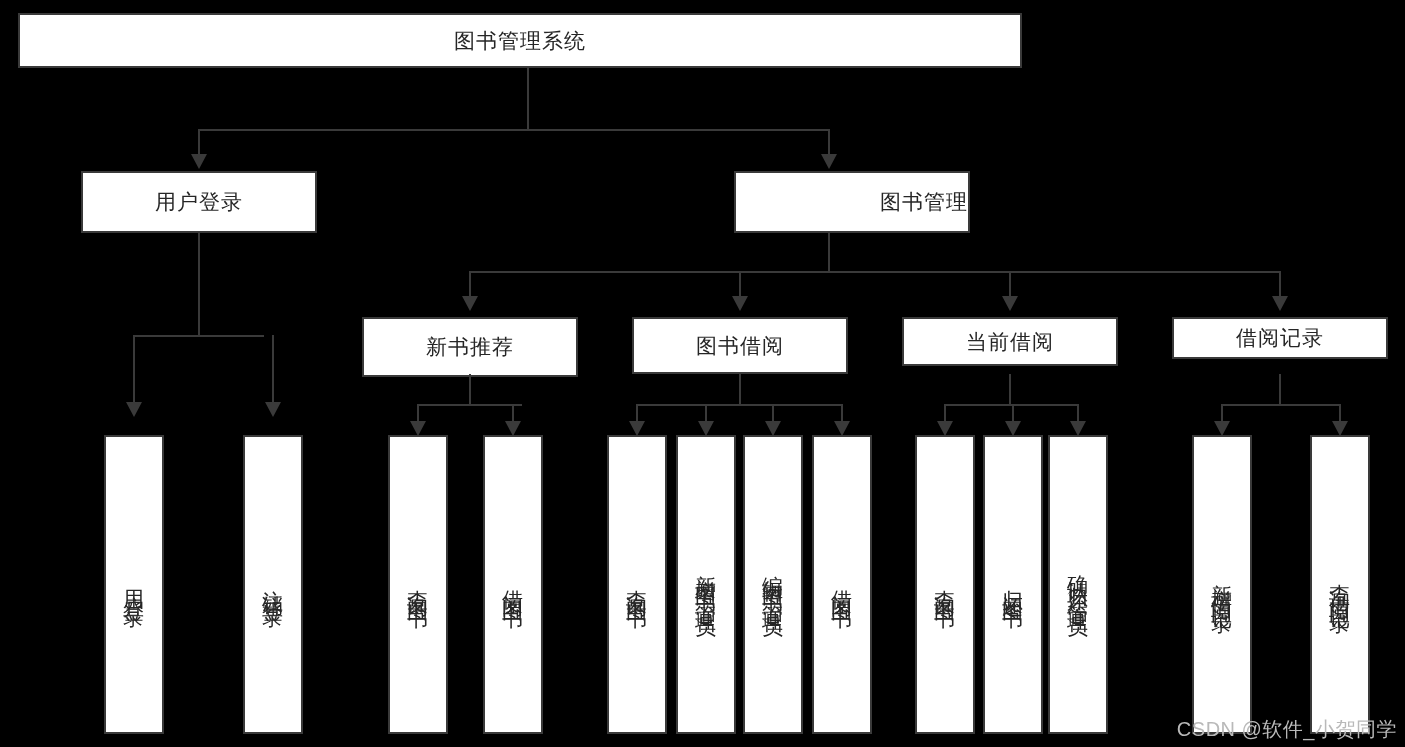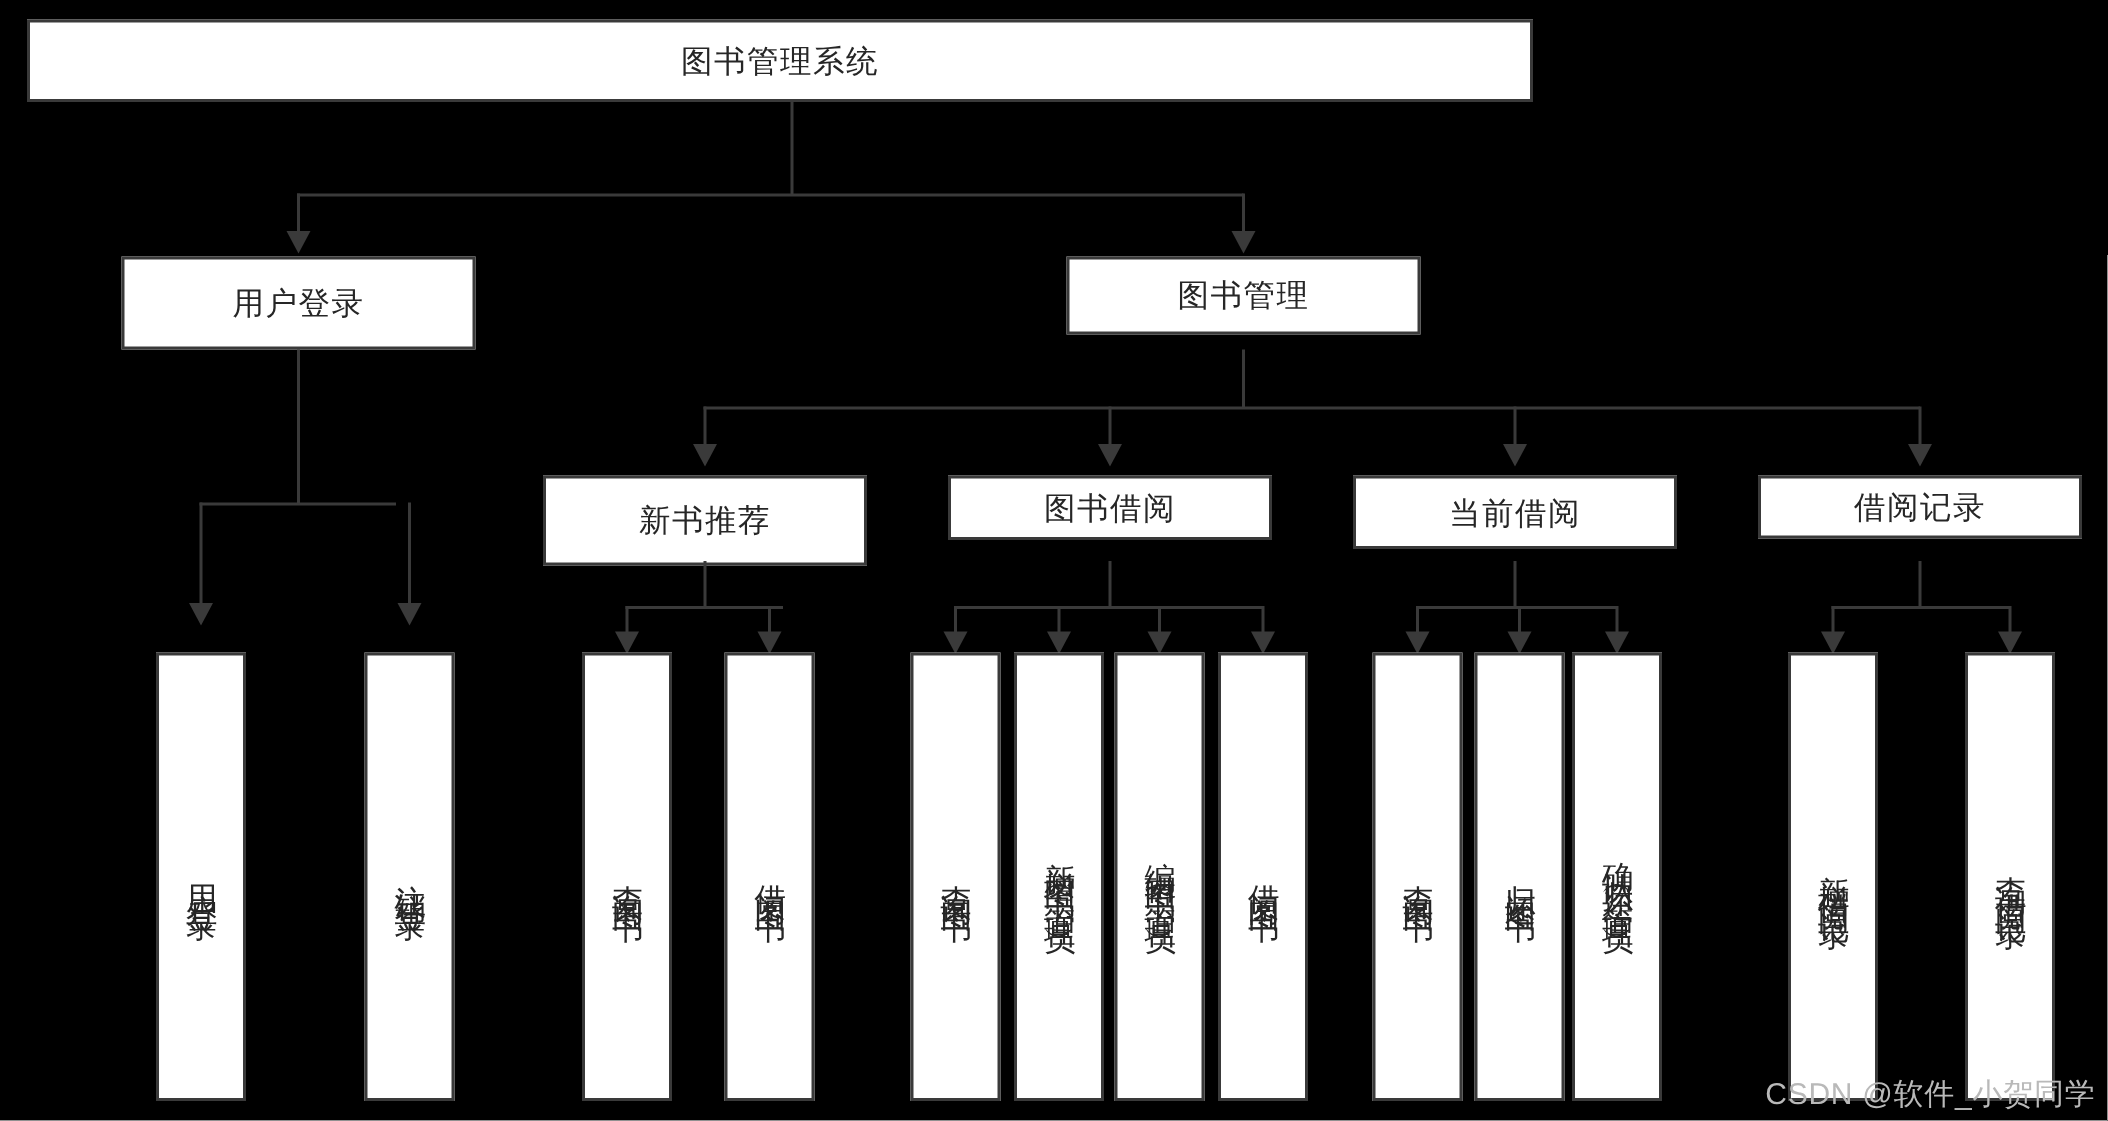--- a/index.html
+++ b/index.html
@@ -94,21 +94,21 @@
   <div class="lineV" style="left:198px; top:129px; height:26px;"></div>
   <div class="arrow" style="left:191px; top:154px;"></div>
 
   <div class="lineV" style="left:828px; top:129px; height:26px;"></div>
   <div class="arrow" style="left:821px; top:154px;"></div>
 
   <div class="node horiz" style="left:81px; top:171px; width:236px; height:62px;">
     <span class="hlabel">用户登录</span>
   </div>
 
-  <div class="node horiz" style="left:711px; top:171px; width:236px; height:52px;">
+  <div class="node horiz" style="left:734px; top:171px; width:236px; height:62px;justify-content:flex-end;">
     <span class="hlabel">图书管理</span>
   </div>
 
   <div class="lineV" style="left:198px; top:233px; height:103px;"></div>
   <div class="lineH" style="left:133px; top:335px; width:131px;"></div>
   <div class="lineV" style="left:133px; top:335px; height:68px;"></div>
   <div class="arrow" style="left:126px; top:402px;"></div>
   <div class="lineV" style="left:272px; top:335px; height:68px;"></div>
   <div class="arrow" style="left:265px; top:402px;"></div>
 
@@ -119,21 +119,21 @@
   <div class="lineV" style="left:739px; top:271px; height:26px;"></div>
   <div class="arrow" style="left:732px; top:296px;"></div>
   <div class="lineV" style="left:1009px; top:271px; height:26px;"></div>
   <div class="arrow" style="left:1002px; top:296px;"></div>
   <div class="lineV" style="left:1279px; top:271px; height:26px;"></div>
   <div class="arrow" style="left:1272px; top:296px;"></div>
 
   <div class="node horiz" style="left:362px; top:317px; width:216px; height:60px;">
     <span class="hlabel">新书推荐</span>
   </div>
-  <div class="node horiz" style="left:632px; top:317px; width:216px; height:43px;">
+  <div class="node horiz" style="left:632px; top:317px; width:216px; height:57px;">
     <span class="hlabel">图书借阅</span>
   </div>
   <div class="node horiz" style="left:902px; top:317px; width:216px; height:49px;">
     <span class="hlabel">当前借阅</span>
   </div>
   <div class="node horiz" style="left:1172px; top:317px; width:216px; height:42px;">
     <span class="hlabel">借阅记录</span>
   </div>
 
   <div class="lineV" style="left:469px; top:374px; height:31px;"></div>

